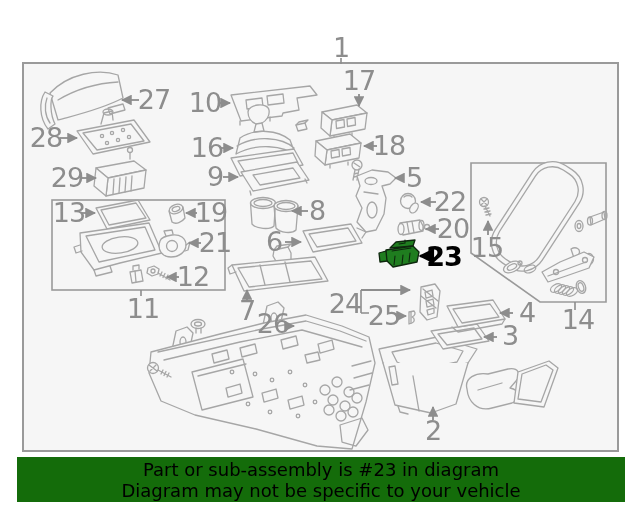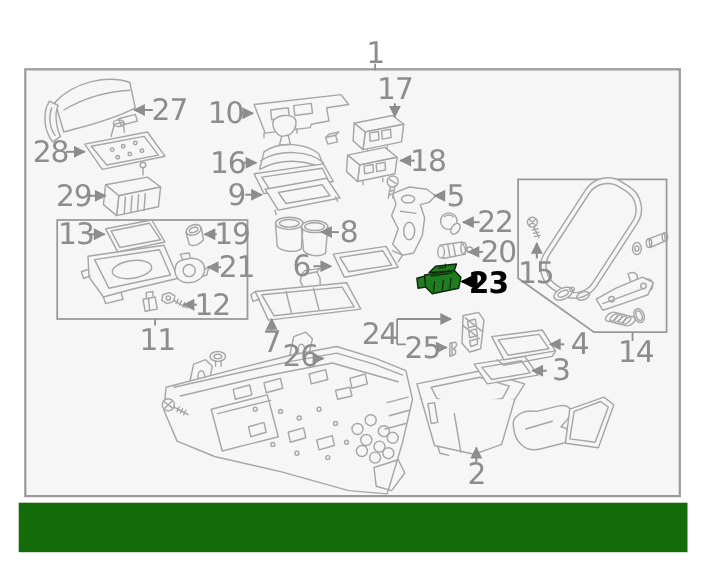--- a/index.html
+++ b/index.html
@@ -394,14 +394,16 @@
     <text class="callout" x="384" y="325">25</text>
     <text class="callout" x="273" y="333">26</text>
     <text class="callout" x="247" y="320">7</text>
     <text class="callout" x="433" y="440">2</text>
     <text class="callout" x="510" y="345">3</text>
     <text class="callout" x="527" y="322">4</text>
   </g>
 </svg>
 
 <div class="banner">
+  <div>Part or sub-assembly is #23 in diagram</div>
+  <div>Diagram may not be specific to your vehicle</div>
 </div>
 </div>
 
 </body></html>

